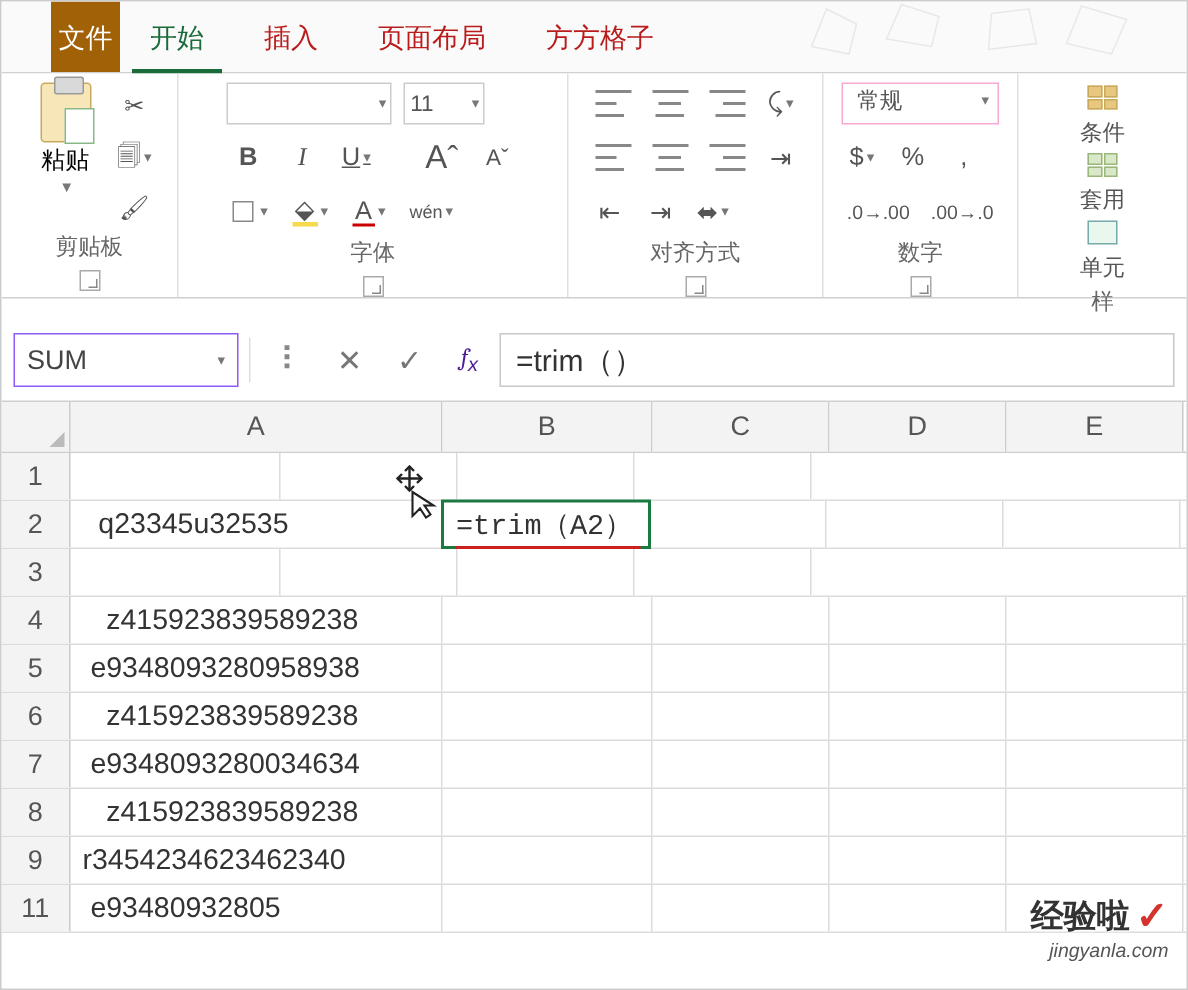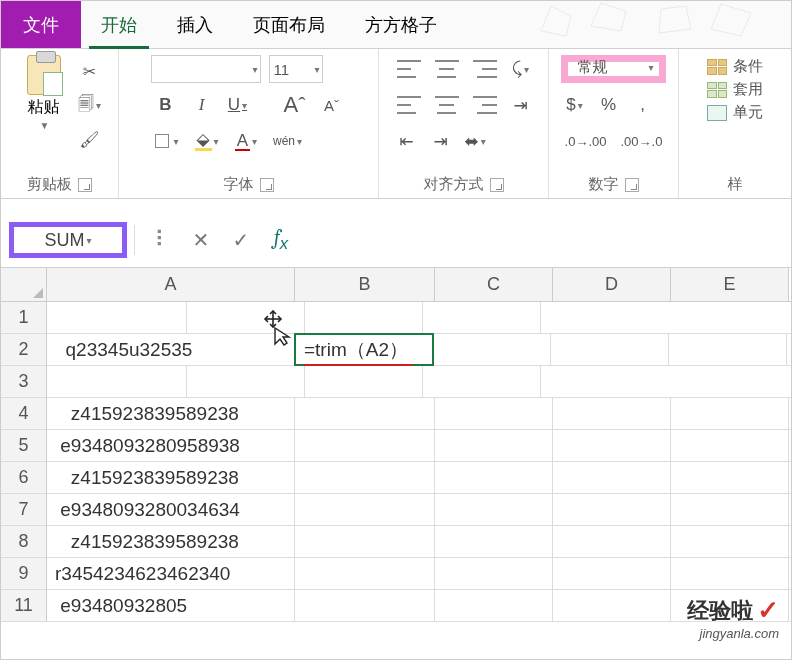--- a/index.html
+++ b/index.html
@@ -1,30 +1,30 @@
 <!DOCTYPE html>
 <html><head>
 <meta charset="utf-8">
 <style>
 * { box-sizing: border-box; margin: 0; padding: 0; font-family: "Microsoft YaHei", "Segoe UI", sans-serif; }
 body { width: 792px; height: 660px; background: #fff; position: relative; overflow: hidden; border: 1px solid #ccc; }
 
 
 .tabs { display: flex; align-items: center; height: 48px; background: #fafafa; border-bottom: 1px solid #d0d0d0; position: relative; }
-.tab { padding: 0 20px; height: 100%; display: flex; align-items: center; font-size: 18px; color: #000000; cursor: pointer; position: relative; }
-.tab.file { background: #a21caf; color: #fff; font-weight: 400; padding: 0 22px;}
+.tab { padding: 0 20px; height: 100%; display: flex; align-items: center; font-size: 18px; color: #b91c1c; cursor: pointer; position: relative; }
+.tab.file { background: #a16207; color: #fff; font-weight: 400; padding: 0 5px; margin-left: 33px;}
 .tab.active { color: #1a6b3a; }
 .tab.active::after { content: ""; position: absolute; bottom: -1px; left: 8px; right: 8px; height: 3px; background: #1a6b3a; }
 .bg-decor { position: absolute; right: 0; top: 0; width: 260px; height: 48px; opacity: .15; }
 .bg-decor svg { width: 100%; height: 100%; }
 
 
 .ribbon { display: flex; height: 150px; border-bottom: 1px solid #d0d0d0; background: #fff; position: relative;}
 .group { border-right: 1px solid #e0e0e0; padding: 6px 10px 2px 10px; display: flex; flex-direction: column; align-items: center; justify-content: space-between; }
-.group-label { font-size: 15px; color: #666; display: flex; align-items: center; gap: 6px; padding: 4px 0 2px 0;}
+.group-label { font-size: 15px; color: #666; display: flex; align-items: center; gap: 6px; padding: 4px 0 2px 0; flex-direction: column;}
 .launcher { width: 14px; height: 14px; border: 1px solid #aaa; position: relative; }
 .launcher::after { content: ""; position: absolute; right: 1px; bottom: 1px; width: 5px; height: 5px; border-right: 1px solid #888; border-bottom: 1px solid #888; }
 
 .clip-body { display: flex; align-items: flex-start; gap: 8px; }
 .paste-big { display: flex; flex-direction: column; align-items: center; gap: 2px; width: 52px;}
 .paste-icon { width: 34px; height: 40px; background: #f7e7b8; border: 1px solid #c9a95e; border-radius: 3px; position: relative; }
 .paste-icon::before { content: ""; position: absolute; top: -5px; left: 8px; width: 18px; height: 10px; background: #d9d9d9; border: 1px solid #999; border-radius: 2px;}
 .paste-icon::after { content: ""; position: absolute; bottom: -2px; right: -3px; width: 18px; height: 22px; background: #fff; border: 1px solid #8ab78a; }
 .small-col { display: flex; flex-direction: column; gap: 10px; padding-top: 4px;}
 .sm-btn { width: 24px; height: 24px; display: flex; align-items: center; justify-content: center; color: #555;}
@@ -42,53 +42,53 @@
 .align-body { display: flex; flex-direction: column; gap: 8px;}
 .align-row { display: flex; gap: 6px; align-items: center;}
 .align-ic { width: 24px; height: 18px; display: flex; flex-direction: column; justify-content: space-between;}
 .align-ic span { display:block; height:2px; background:#888;}
 .align-ic.tl span:nth-child(1){width:100%} .align-ic.tl span:nth-child(2){width:60%} .align-ic.tl span:nth-child(3){width:80%}
 .align-ic.tc span{margin:0 auto}.align-ic.tc span:nth-child(1){width:100%}.align-ic.tc span:nth-child(2){width:60%}.align-ic.tc span:nth-child(3){width:80%}
 .align-ic.tr span{margin-left:auto}.align-ic.tr span:nth-child(1){width:100%}.align-ic.tr span:nth-child(2){width:60%}.align-ic.tr span:nth-child(3){width:80%}
 
 
 .num-body { display: flex; flex-direction: column; gap: 8px;}
-.combo { border: 7px solid #f9a8d4; height: 28px; display: flex; align-items: center; padding: 0 6px 4px 10px; min-width: 100px; justify-content: space-between; font-size: 15px; color: #555;}
+.combo { border: 1px solid #f9a8d4; height: 28px; display: flex; align-items: center; padding: 0 6px 4px 10px; min-width: 100px; justify-content: space-between; font-size: 15px; color: #555;}
 
 
 .styles-body { display: flex; flex-direction: column; gap: 4px; padding-top: 2px;}
-.style-row { display: flex; align-items: center; gap: 6px; font-size: 15px; color: #555;}
+.style-row { display: flex; align-items: center; gap: 6px; font-size: 15px; color: #555; flex-direction: column;}
 .mini-grid { width: 20px; height: 16px; display: grid; grid-template-columns: 1fr 1fr; grid-template-rows: 1fr 1fr; gap: 1px;}
 .mini-grid span { background:#e8c87e; border:1px solid #c9a95e;}
 .mini-grid.g2 span { background:#d9e8c8; border:1px solid #9ab77a;}
 .mini-cell { width: 20px; height: 16px; border: 1px solid #7aa; background: #eaf7ef;}
 
 
 .fbar { display: flex; align-items: center; height: 55px; border-bottom: 1px solid #d0d0d0; margin-top: 14px; padding: 0 8px; gap: 0;}
-.namebox { border: 5px solid #8b5cf6; width: 118px; height: 36px; display: flex; align-items: center; justify-content: center; padding: 0 8px; font-size: 18px; color: #444;}
+.namebox { border: 1px solid #8b5cf6; width: 150px; height: 36px; display: flex; align-items: center; justify-content: space-between; padding: 0 8px; font-size: 18px; color: #444;}
 .vsep { width: 14px; display:flex; justify-content:center;}
 .vsep span{ width:1px; height:30px; background:#ddd;}
 .fx-btn { width: 40px; height: 36px; display: flex; align-items: center; justify-content: center; color: #777; font-size: 20px;}
 .fx-btn.dots { font-size: 22px; letter-spacing: -3px; color:#888;}
-.fx-label { font-style: italic; font-family: "Cambria", serif; font-size: 20px; color: #0f766e;}
+.fx-label { font-style: italic; font-family: "Cambria", serif; font-size: 16px; color: #4c1d95;}
 .formula-input { flex: 1; height: 36px; border: 1px solid #c8c8c8; padding: 0 10px; font-size: 20px; color: #333; display: flex; align-items: center;}
 
 
 .sheet { position: relative; }
 .col-headers { display: flex; height: 34px; border-bottom: 1px solid #ccc;}
 .corner { width: 46px; border-right: 1px solid #ccc; background: #f3f3f3; position:relative;}
 .corner::after{content:""; position:absolute; right:3px; bottom:3px; width:0;height:0;border-left:10px solid transparent; border-bottom:10px solid #bbb;}
 .col-h { border-right: 1px solid #ccc; background: #f3f3f3; display: flex; align-items: center; justify-content: center; font-size: 18px; color: #555;}
 .col-A { width: 248px;} .col-B{width:140px;} .col-C{width:118px;} .col-D{width:118px;} .col-E{width:118px;}
 .row { display: flex; height: 32px; border-bottom: 1px solid #dcdcdc;}
 .row-h { width: 46px; border-right: 1px solid #ccc; background: #f3f3f3; display: flex; align-items: center; justify-content: center; font-size: 18px; color: #555;}
 .cell { border-right: 1px solid #dcdcdc; padding: 0 8px; display: flex; align-items: center; font-size: 19px; color: #333; white-space: nowrap;}
 .cell.A { width: 248px;} .cell.B{width:140px;} .cell.C{width:118px;} .cell.D{width:118px;} .cell.E{width:118px;}
 .cell.active { border: 2px solid #1a7a3f; margin: -1px; z-index: 2; position: relative; background: #fff;}
-.b2-txt { position: relative; }
+.b2-txt { position: relative; font-family: Liberation Mono, monospace; }
 .b2-txt::after { content: ""; position: absolute; left: 0; right: -5px; bottom: -3px; height: 2px; background: #cc2020;}
 
 
 .move-cursor { position: absolute; left: 260px; top: 42px; font-size: 18px; color: #444; z-index: 5;}
 
 
 .watermark { position: absolute; right: 12px; bottom: 18px; text-align: right; z-index: 10;}
 .wm-top { font-size: 22px; font-weight: bold; color: #333; display: flex; align-items: center; gap: 4px; text-shadow: 0 0 3px #fff, 0 0 3px #fff;}
 .wm-check { color: #d4342e; font-size: 26px; font-weight: bold;}
 .wm-bot { font-size: 13px; color: #555; font-style: italic; font-family: Arial; text-shadow: 0 0 3px #fff;}
@@ -299,20 +299,21 @@
     </div>
   <div class="vsep">
       <span></span>
     </div>
   <div class="fx-btn dots">⠇</div>
   <div class="fx-btn">✕</div>
   <div class="fx-btn">✓</div>
   <div class="fx-btn">
       <span class="fx-label">f<sub>x</sub></span>
     </div>
+  <div class="formula-input">=trim（）</div>
 </div>
 
 <div class="sheet">
   <div class="col-headers">
     <div class="corner"></div>
     <div class="col-h col-A">A</div>
     <div class="col-h col-B">B</div>
     <div class="col-h col-C">C</div>
     <div class="col-h col-D">D</div>
     <div class="col-h col-E">E</div>

